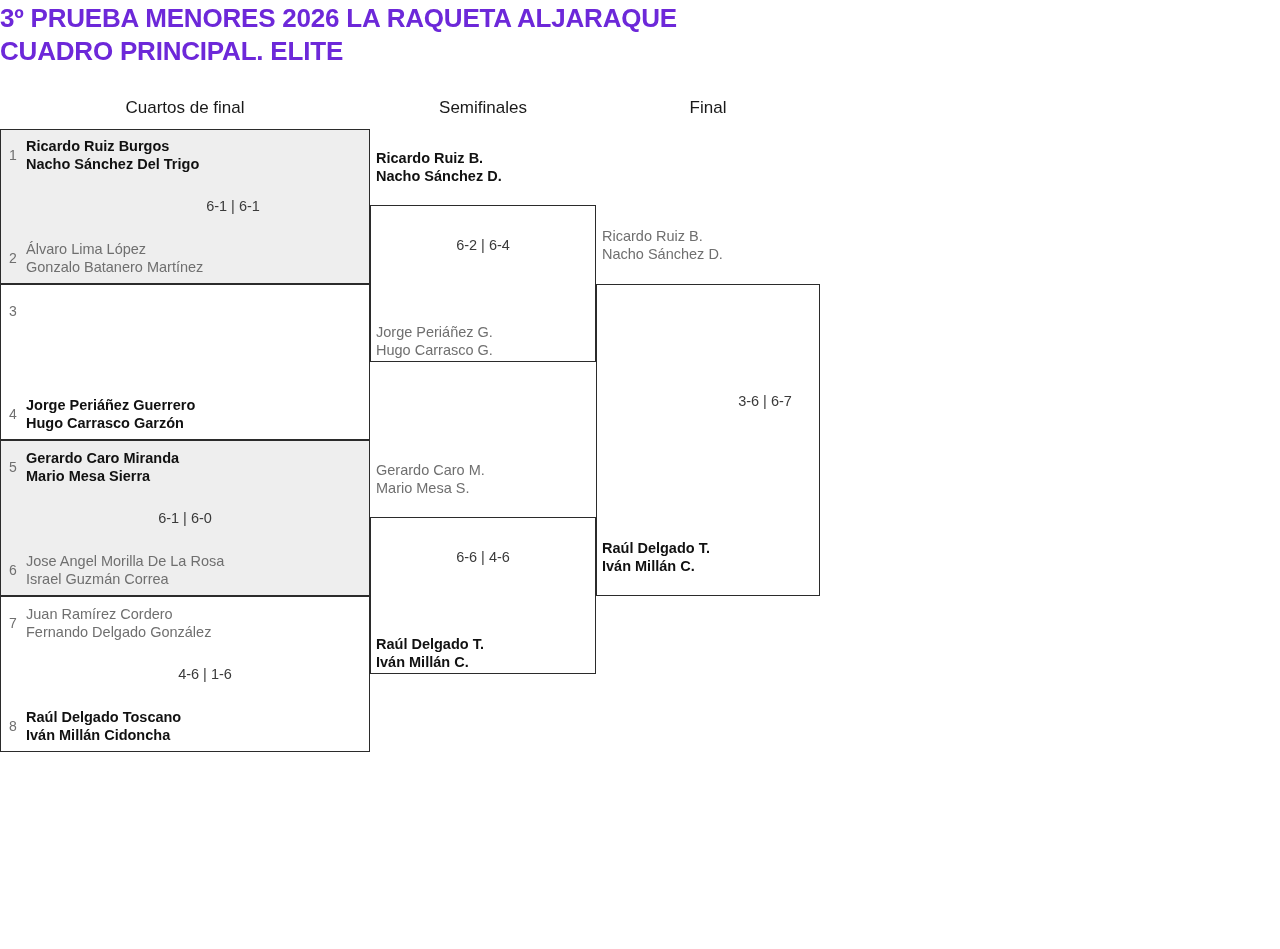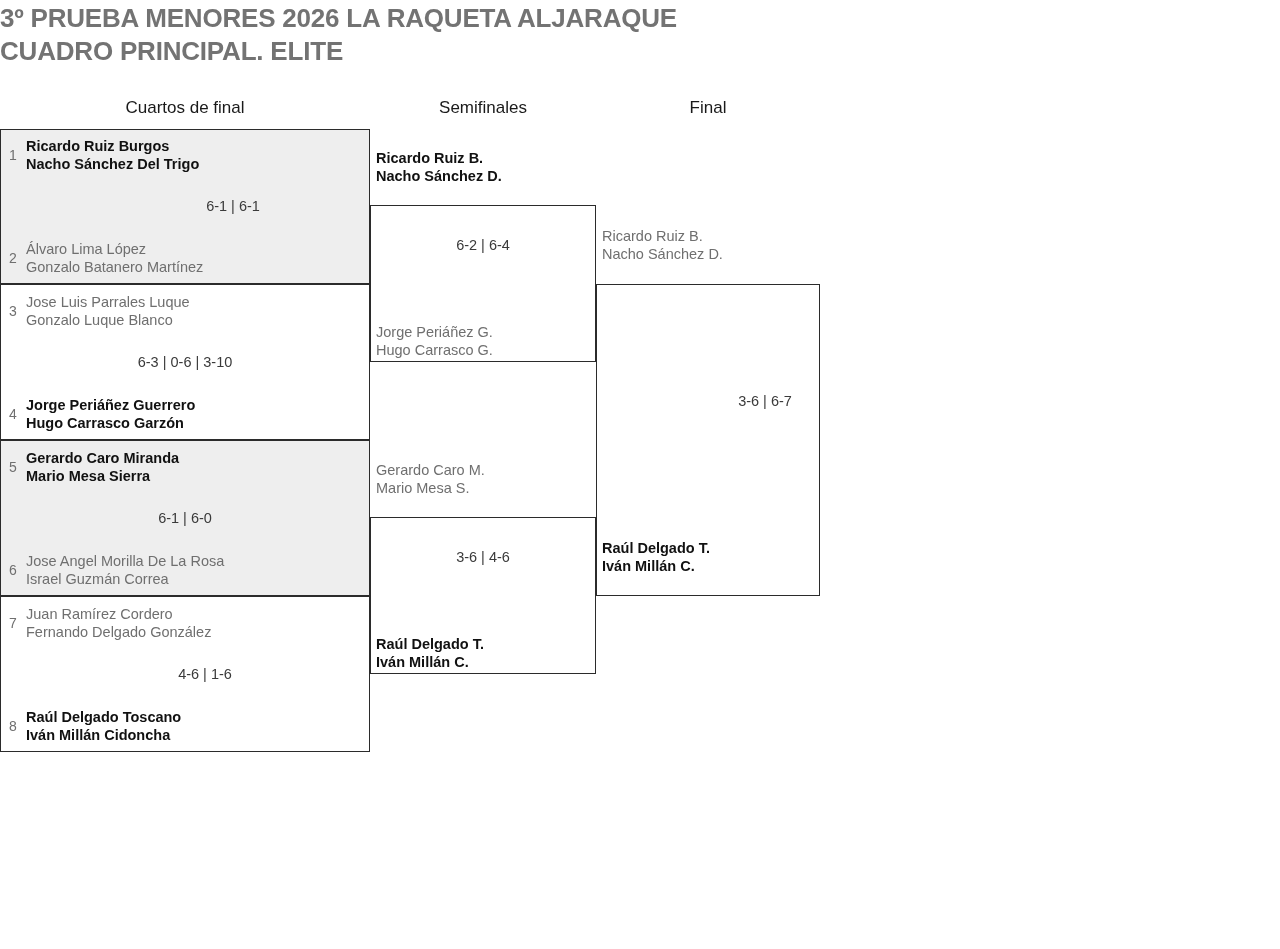--- a/index.html
+++ b/index.html
@@ -25,21 +25,21 @@
   .title-block {
     position: absolute;
     left: 0; top: 2px;
     width: 900px;
   }
   .title-line {
     font-size: 26px;
     font-weight: bold;
     line-height: 33px;
     letter-spacing: -0.2px;
-    color: #737373;
+    color: #6d28d9;
     white-space: nowrap;
   }
 
   
   .logo {
     position: absolute;
     left: 1048px; top: 6px;
     width: 228px; height: 62px;
   }
   .logo-dots {
@@ -163,26 +163,21 @@
     <div class="seed">2</div>
     <div class="names">
       <div>Álvaro Lima López</div>
       <div>Gonzalo Batanero Martínez</div>
     </div>
   </div>
 
   <div class="match-box bg-white" style="left:0px; top:284px; width:370px; height:156px;"></div>
   <div class="pair loser" style="left:0px; top:289px; width:370px; height:44px;">
     <div class="seed">3</div>
-    <div class="names">
-      <div>Jose Luis Parrales Luque</div>
-      <div>Gonzalo Luque Blanco</div>
-    </div>
-  </div>
-  <div class="score" style="left:0px; top:354px; width:370px;">6-3 | 0-6 | 3-10</div>
+  </div>
   <div class="pair winner" style="left:0px; top:392px; width:370px; height:44px;">
     <div class="seed">4</div>
     <div class="names">
       <div>Jorge Periáñez Guerrero</div>
       <div>Hugo Carrasco Garzón</div>
     </div>
   </div>
 
   <div class="match-box bg-gray" style="left:0px; top:440px; width:370px; height:156px;"></div>
   <div class="pair winner" style="left:0px; top:445px; width:370px; height:44px;">
@@ -235,21 +230,21 @@
   </div>
 
   <div class="conn" style="left:369px; top:517px; width:227px; height:1px;"></div>
   <div class="match-box bg-white" style="left:370px; top:517px; width:226px; height:157px;"></div>
   <div class="pair loser" style="left:376px; top:457px; width:226px; height:44px;">
     <div class="names">
       <div>Gerardo Caro M.</div>
       <div>Mario Mesa S.</div>
     </div>
   </div>
-  <div class="score" style="left:370px; top:549px; width:226px;">3-6 | 4-6</div>
+  <div class="score" style="left:370px; top:549px; width:226px;">6-6 | 4-6</div>
   <div class="pair winner" style="left:376px; top:631px; width:226px; height:44px;">
     <div class="names">
       <div>Raúl Delgado T.</div>
       <div>Iván Millán C.</div>
     </div>
   </div>
 
   <div class="conn" style="left:595px; top:284px; width:225px; height:1px;"></div>
   <div class="match-box bg-white" style="left:596px; top:284px; width:224px; height:312px;"></div>
   <div class="pair loser" style="left:602px; top:223px; width:224px; height:44px;">

